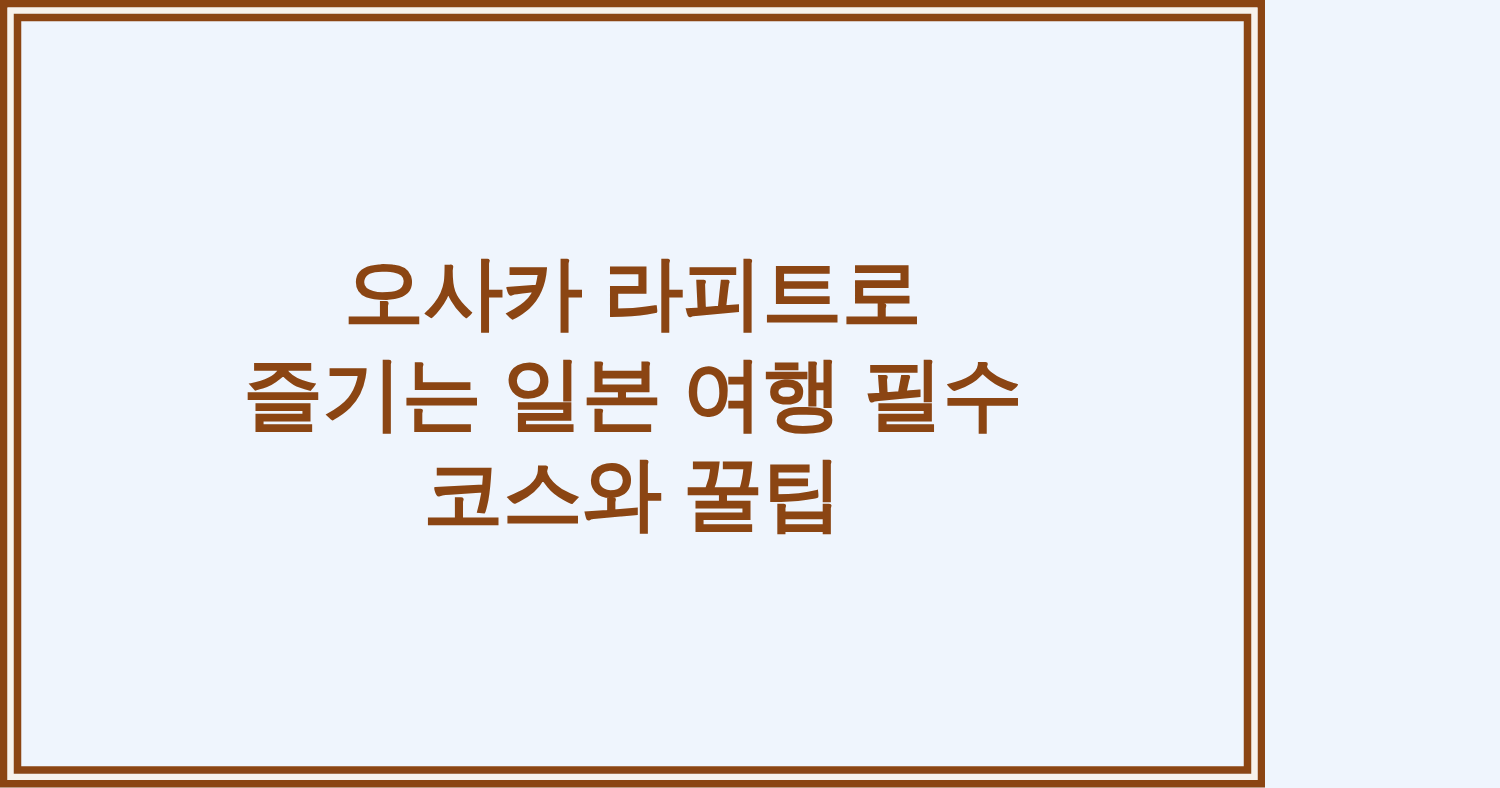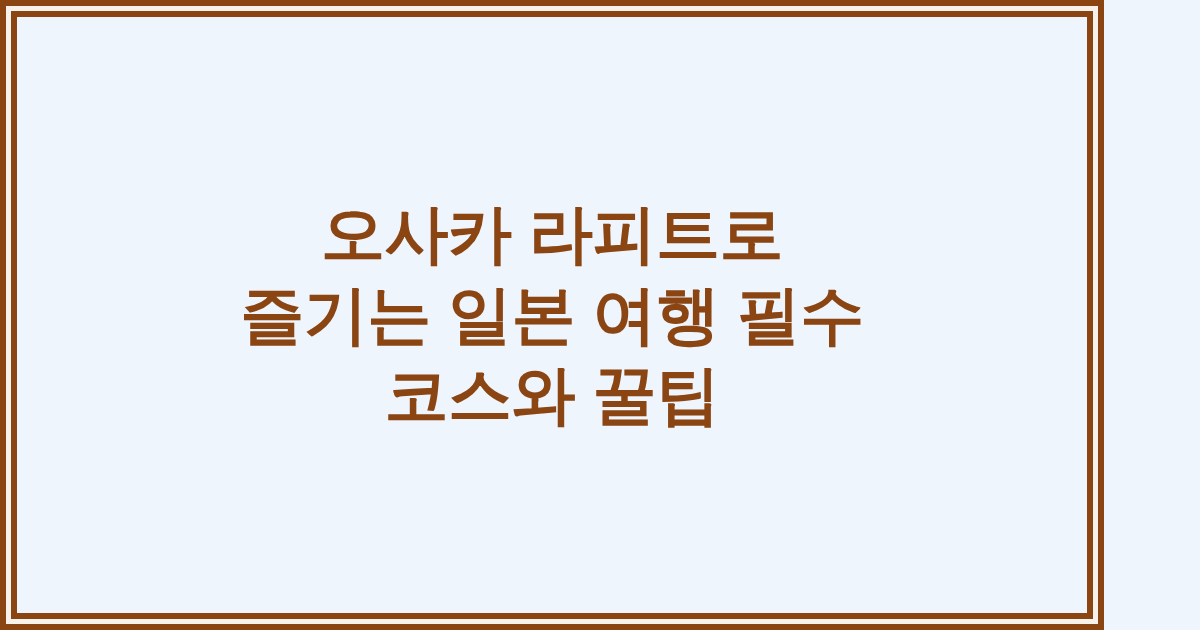--- a/index.html
+++ b/index.html
@@ -13,21 +13,21 @@
     height: 630px;
     overflow: hidden;
     font-family: "Liberation Sans", "DejaVu Sans", sans-serif;
     background: #eff5fd;
   }
 
   
   .poster {
     position: relative;
     box-sizing: border-box;
-    width: 1104px;
+    width: 1012px;
     height: 630px;
     background: #eff5fd;
     
     border: 6px solid #8b4513;
     display: flex;
     align-items: center;
     justify-content: center;
   }
 
   

